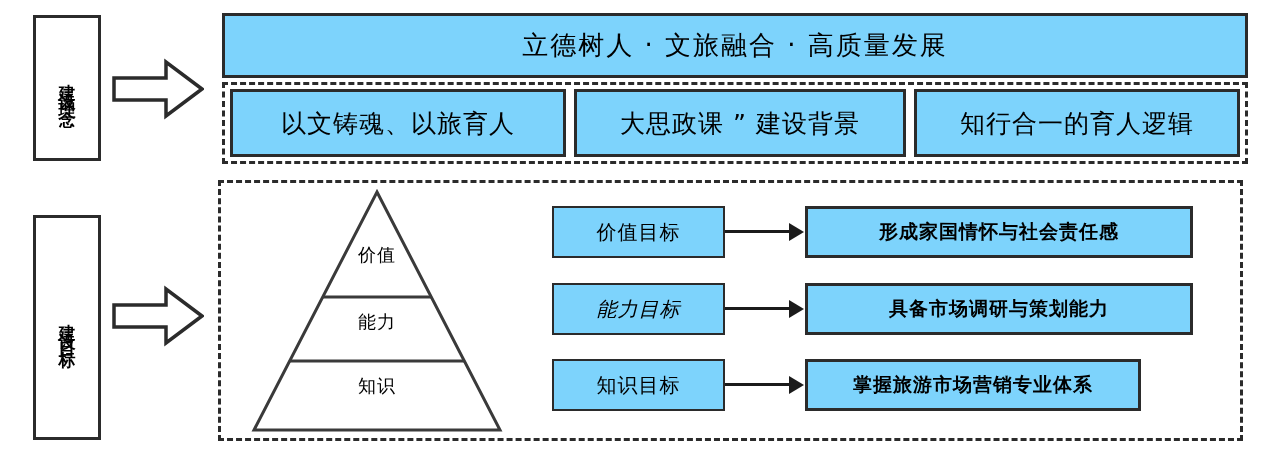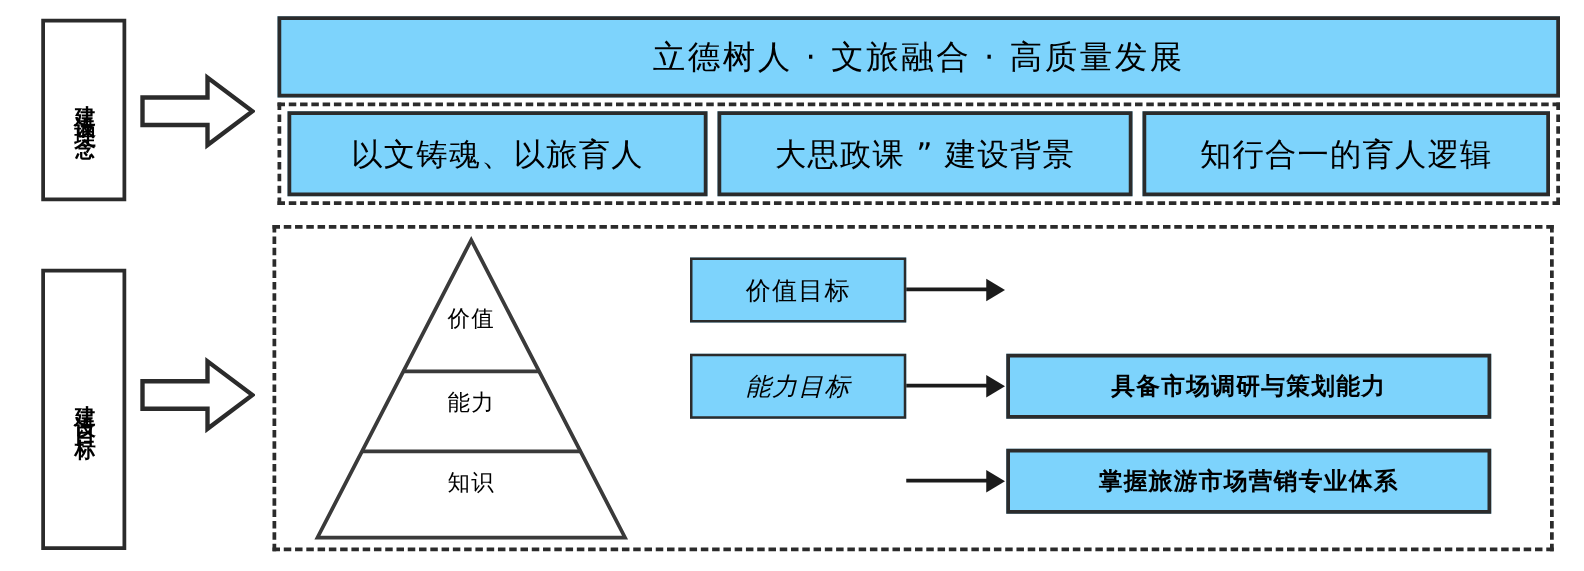--- a/index.html
+++ b/index.html
@@ -185,29 +185,35 @@
     <div class="pyr-label" id="pyr-label-0">价值</div>
     <div class="pyr-label" id="pyr-label-1">能力</div>
     <div class="pyr-label" id="pyr-label-2">知识</div>
   </div>
 
   <div class="box thin" style="left:552px; top:206px; width:173px; height:52px;">
     <span class="goal-label">价值目标</span>
   </div>
   <div class="connector" style="left:725px; top:230px; width:66px;"></div>
   <div class="arrowhead" style="left:789px; top:223px;"></div>
+  <div class="box" style="left:805px; top:206px; width:388px; height:52px;">
+    <span class="goal-result">形成家国情怀与社会责任感</span>
+  </div>
 
   <div class="box thin" style="left:552px; top:283px; width:173px; height:52px;font-style:italic;">
     <span class="goal-label">能力目标</span>
   </div>
   <div class="connector" style="left:725px; top:307px; width:66px;"></div>
   <div class="arrowhead" style="left:789px; top:300px;"></div>
   <div class="box" style="left:805px; top:283px; width:388px; height:52px;">
     <span class="goal-result">具备市场调研与策划能力</span>
   </div>
 
+  <div class="box thin" style="left:552px; top:359px; width:173px; height:52px;">
+    <span class="goal-label">知识目标</span>
+  </div>
   <div class="connector" style="left:725px; top:383px; width:66px;"></div>
   <div class="arrowhead" style="left:789px; top:376px;"></div>
-  <div class="box" style="left:805px; top:359px; width:388px; height:52px;text-align:center;">
+  <div class="box" style="left:805px; top:359px; width:336px; height:52px;text-align:center;">
     <span class="goal-result">掌握旅游市场营销专业体系</span>
   </div>
 
 </div>
 
 </body></html>

